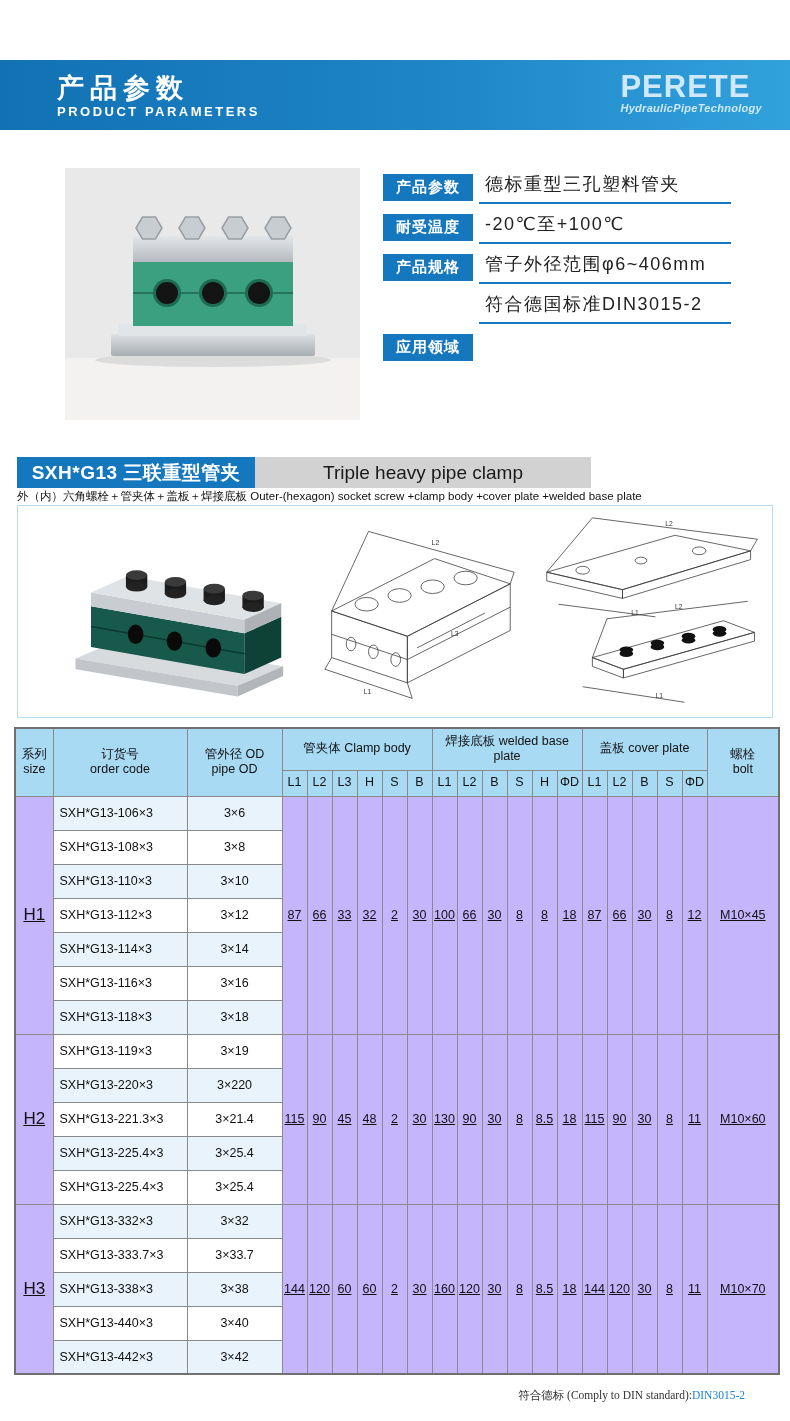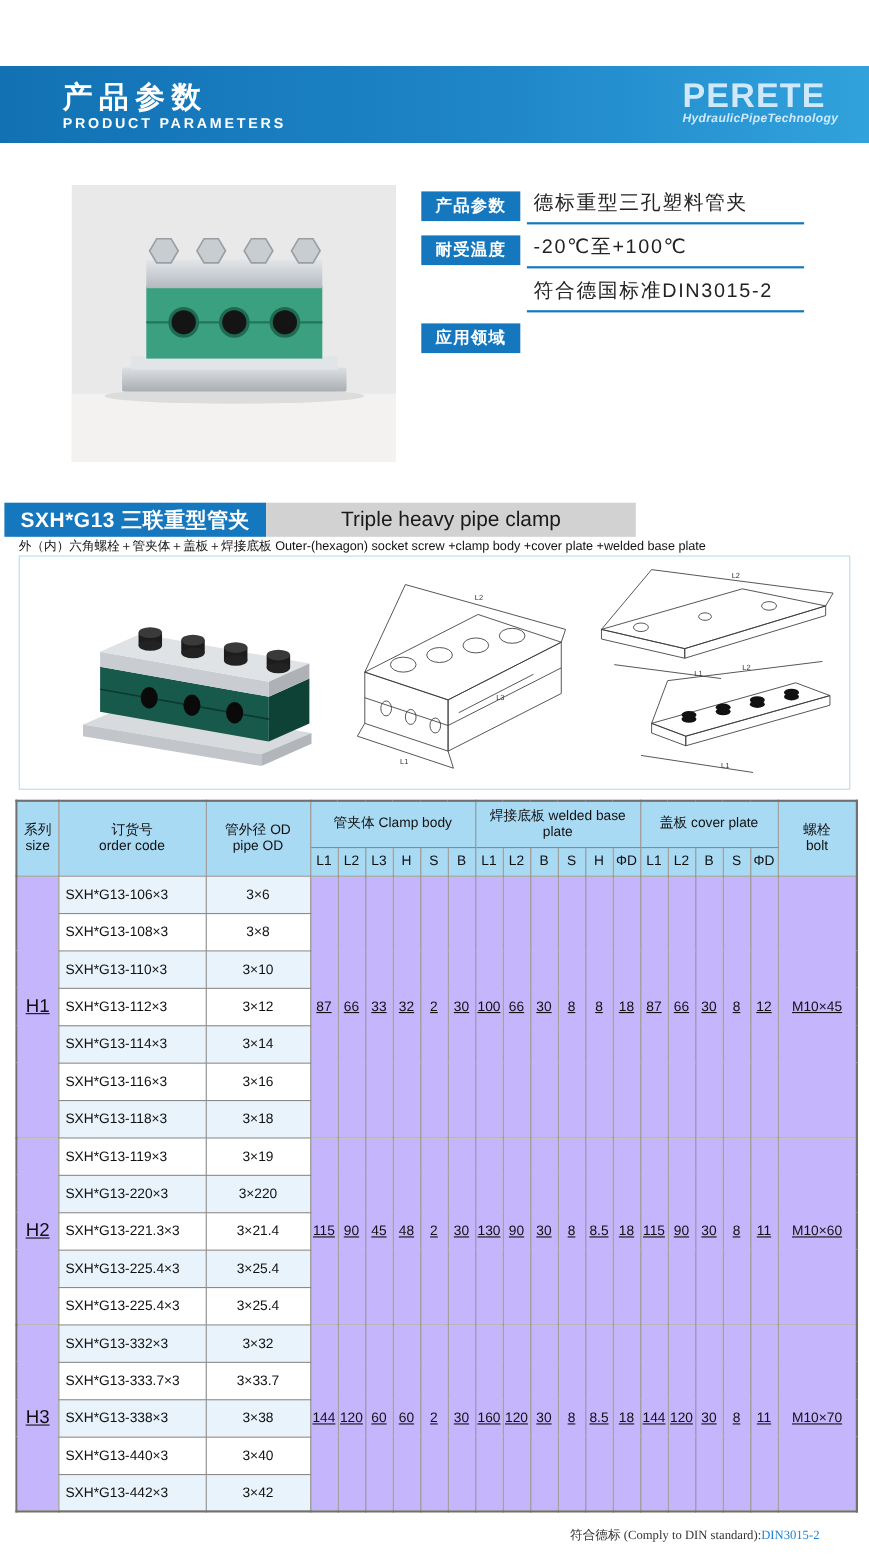--- a/index.html
+++ b/index.html
@@ -20,21 +20,21 @@
 
   
   .specs { position:absolute; left:383px; top:170px; width:348px; }
   .spec-row { position:relative; height:34px; margin-bottom:6px; }
   .spec-label { position:absolute; left:0; bottom:3px; width:90px; height:27px; background:#1577bd;
                 color:#fff; font-size:15px; font-weight:bold; display:flex; align-items:center; justify-content:center; letter-spacing:1px; }
   .spec-value { position:absolute; left:96px; right:0; bottom:0; border-bottom:2px solid #1577bd;
                 font-size:18px; color:#222; padding:0 0 6px 6px; letter-spacing:1.5px; white-space:nowrap; }
 
   
-  .sec-title { position:absolute; left:4px; top:457px; display:flex; }
+  .sec-title { position:absolute; left:17px; top:457px; display:flex; }
   .sec-title-cn { width:238px; height:31px; background:#1577bd; color:#fff; font-size:19px; font-weight:bold;
                   display:flex; align-items:center; justify-content:center; letter-spacing:0.5px; }
   .sec-title-en { width:336px; height:31px; background:#d2d2d2; color:#1a1a1a; font-size:19px;
                   display:flex; align-items:center; justify-content:center; }
   .sec-sub { position:absolute; left:17px; top:489px; width:760px; font-size:11.5px; color:#111; white-space:nowrap; }
 
   
   .drawings { position:absolute; left:17px; top:505px; width:756px; height:213px;
               border:1px solid #b7dcf2; background:#fff; display:flex; align-items:center; }
   .draw3d { margin-left:40px; }
@@ -108,20 +108,24 @@
   </div>
 
   <div class="specs">
     <div class="spec-row">
       <div class="spec-label">产品参数</div>
       <div class="spec-value">德标重型三孔塑料管夹</div>
     </div>
     <div class="spec-row">
       <div class="spec-label">耐受温度</div>
       <div class="spec-value">-20℃至+100℃</div>
+    </div>
+    <div class="spec-row">
+      <div class="spec-label">产品规格</div>
+      <div class="spec-value">管子外径范围φ6~406mm</div>
     </div>
     <div class="spec-row">
       <div class="spec-value">符合德国标准DIN3015-2</div>
     </div>
     <div class="spec-row">
       <div class="spec-label">应用领域</div>
     </div>
   </div>
 
   <div class="sec-title">

